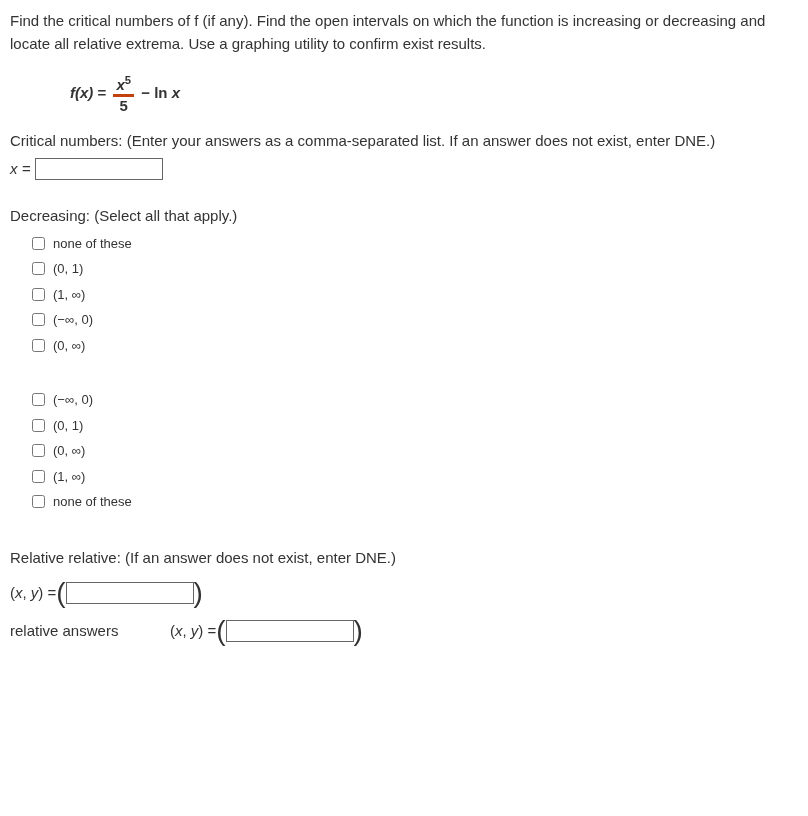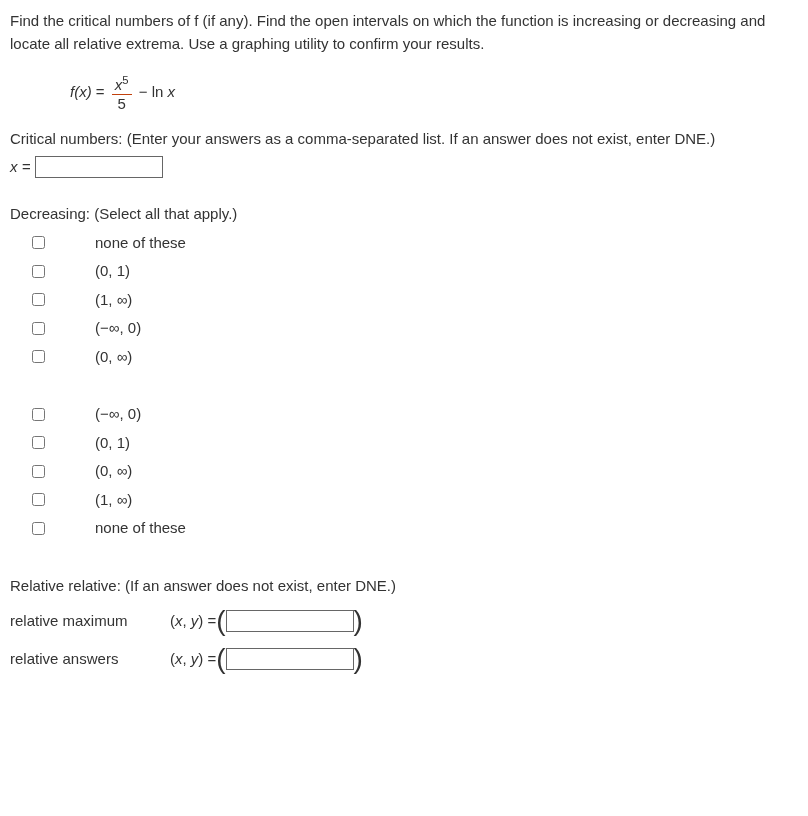--- a/index.html
+++ b/index.html
@@ -8,30 +8,31 @@
       color: #333;
       margin: 0;
       padding: 10px;
       line-height: 1.5;
     }
     .question-text {
       margin-bottom: 15px;
     }
     .equation-block {
       margin: 19px 0 15px 60px;
+      font-weight: bold;
     }
     .fraction {
       display: inline-block;
       vertical-align: middle;
       text-align: center;
       margin: 0 3px;
     }
     .fraction .num {
       display: block;
-      border-bottom: 1px solid #c2410c;
+      border-bottom: 3px solid #c2410c;
       padding: 0 3px;
       line-height: 1.2;
     }
     .fraction .den {
       display: block;
       padding: 0 3px;
       line-height: 1.2;
     }
     sup {
       font-size: 0.75em;
@@ -57,22 +58,21 @@
       display: flex;
       align-items: center;
       margin: 6px 0 6px 18px;
     }
     .choice-row input[type="checkbox"] {
       margin-right: 8px;
       width: 13px;
       height: 13px;
     }
     .choice-label {
-      font-size: 15px;
-      margin-left: 42px;
+      font-size: 13px;
     }
     .extrema-row {
       display: flex;
       align-items: center;
       margin: 10px 0;
     }
     .extrema-label {
       width: 160px;
     }
     .extrema-eq {
@@ -83,21 +83,21 @@
       line-height: 1;
       vertical-align: middle;
     }
     .italic {
       font-style: italic;
     }
   </style>
 </head>
 <body>
 
-<div class="question-text">Find the critical numbers of f (if any). Find the open intervals on which the function is increasing or decreasing and locate all relative extrema. Use a graphing utility to confirm your results.</div>
+<div class="question-text">Find the critical numbers of f (if any). Find the open intervals on which the function is increasing or decreasing and locate all relative extrema. Use a graphing utility to confirm exist results.</div>
 
 <div class="equation-block">
   <span class="italic">f(x)</span><span> = </span><span class="fraction"><span class="num"><span class="italic">x</span><sup>5</sup></span><span class="den">5</span></span><span> − ln </span><span class="italic">x</span>
 </div>
 
 <div class="prompt">Critical numbers: (Enter your answers as a comma-separated list. If an answer does not exist, enter DNE.)</div>
 <div class="input-row">
   <span class="italic">x = </span>
   <input type="text" class="text-input" style="">
 </div>
@@ -145,21 +145,20 @@
   </div>
   <div class="choice-row">
     <input type="checkbox" style="">
     <span class="choice-label">none of these</span>
   </div>
 </div>
 
 <div class="section">
   <div>Relative relative: (If an answer does not exist, enter DNE.)</div>
   <div class="extrema-row">
-    <span class="extrema-label">relative maximum</span>
     <span class="extrema-eq">(<span class="italic">x</span>, <span class="italic">y</span>) = </span>
     <span class="paren">(</span>
     <input type="text" class="text-input" style="">
     <span class="paren">)</span>
   </div>
   <div class="extrema-row">
     <span class="extrema-label">relative answers</span>
     <span class="extrema-eq">(<span class="italic">x</span>, <span class="italic">y</span>) = </span>
     <span class="paren">(</span>
     <input type="text" class="text-input" style="">

